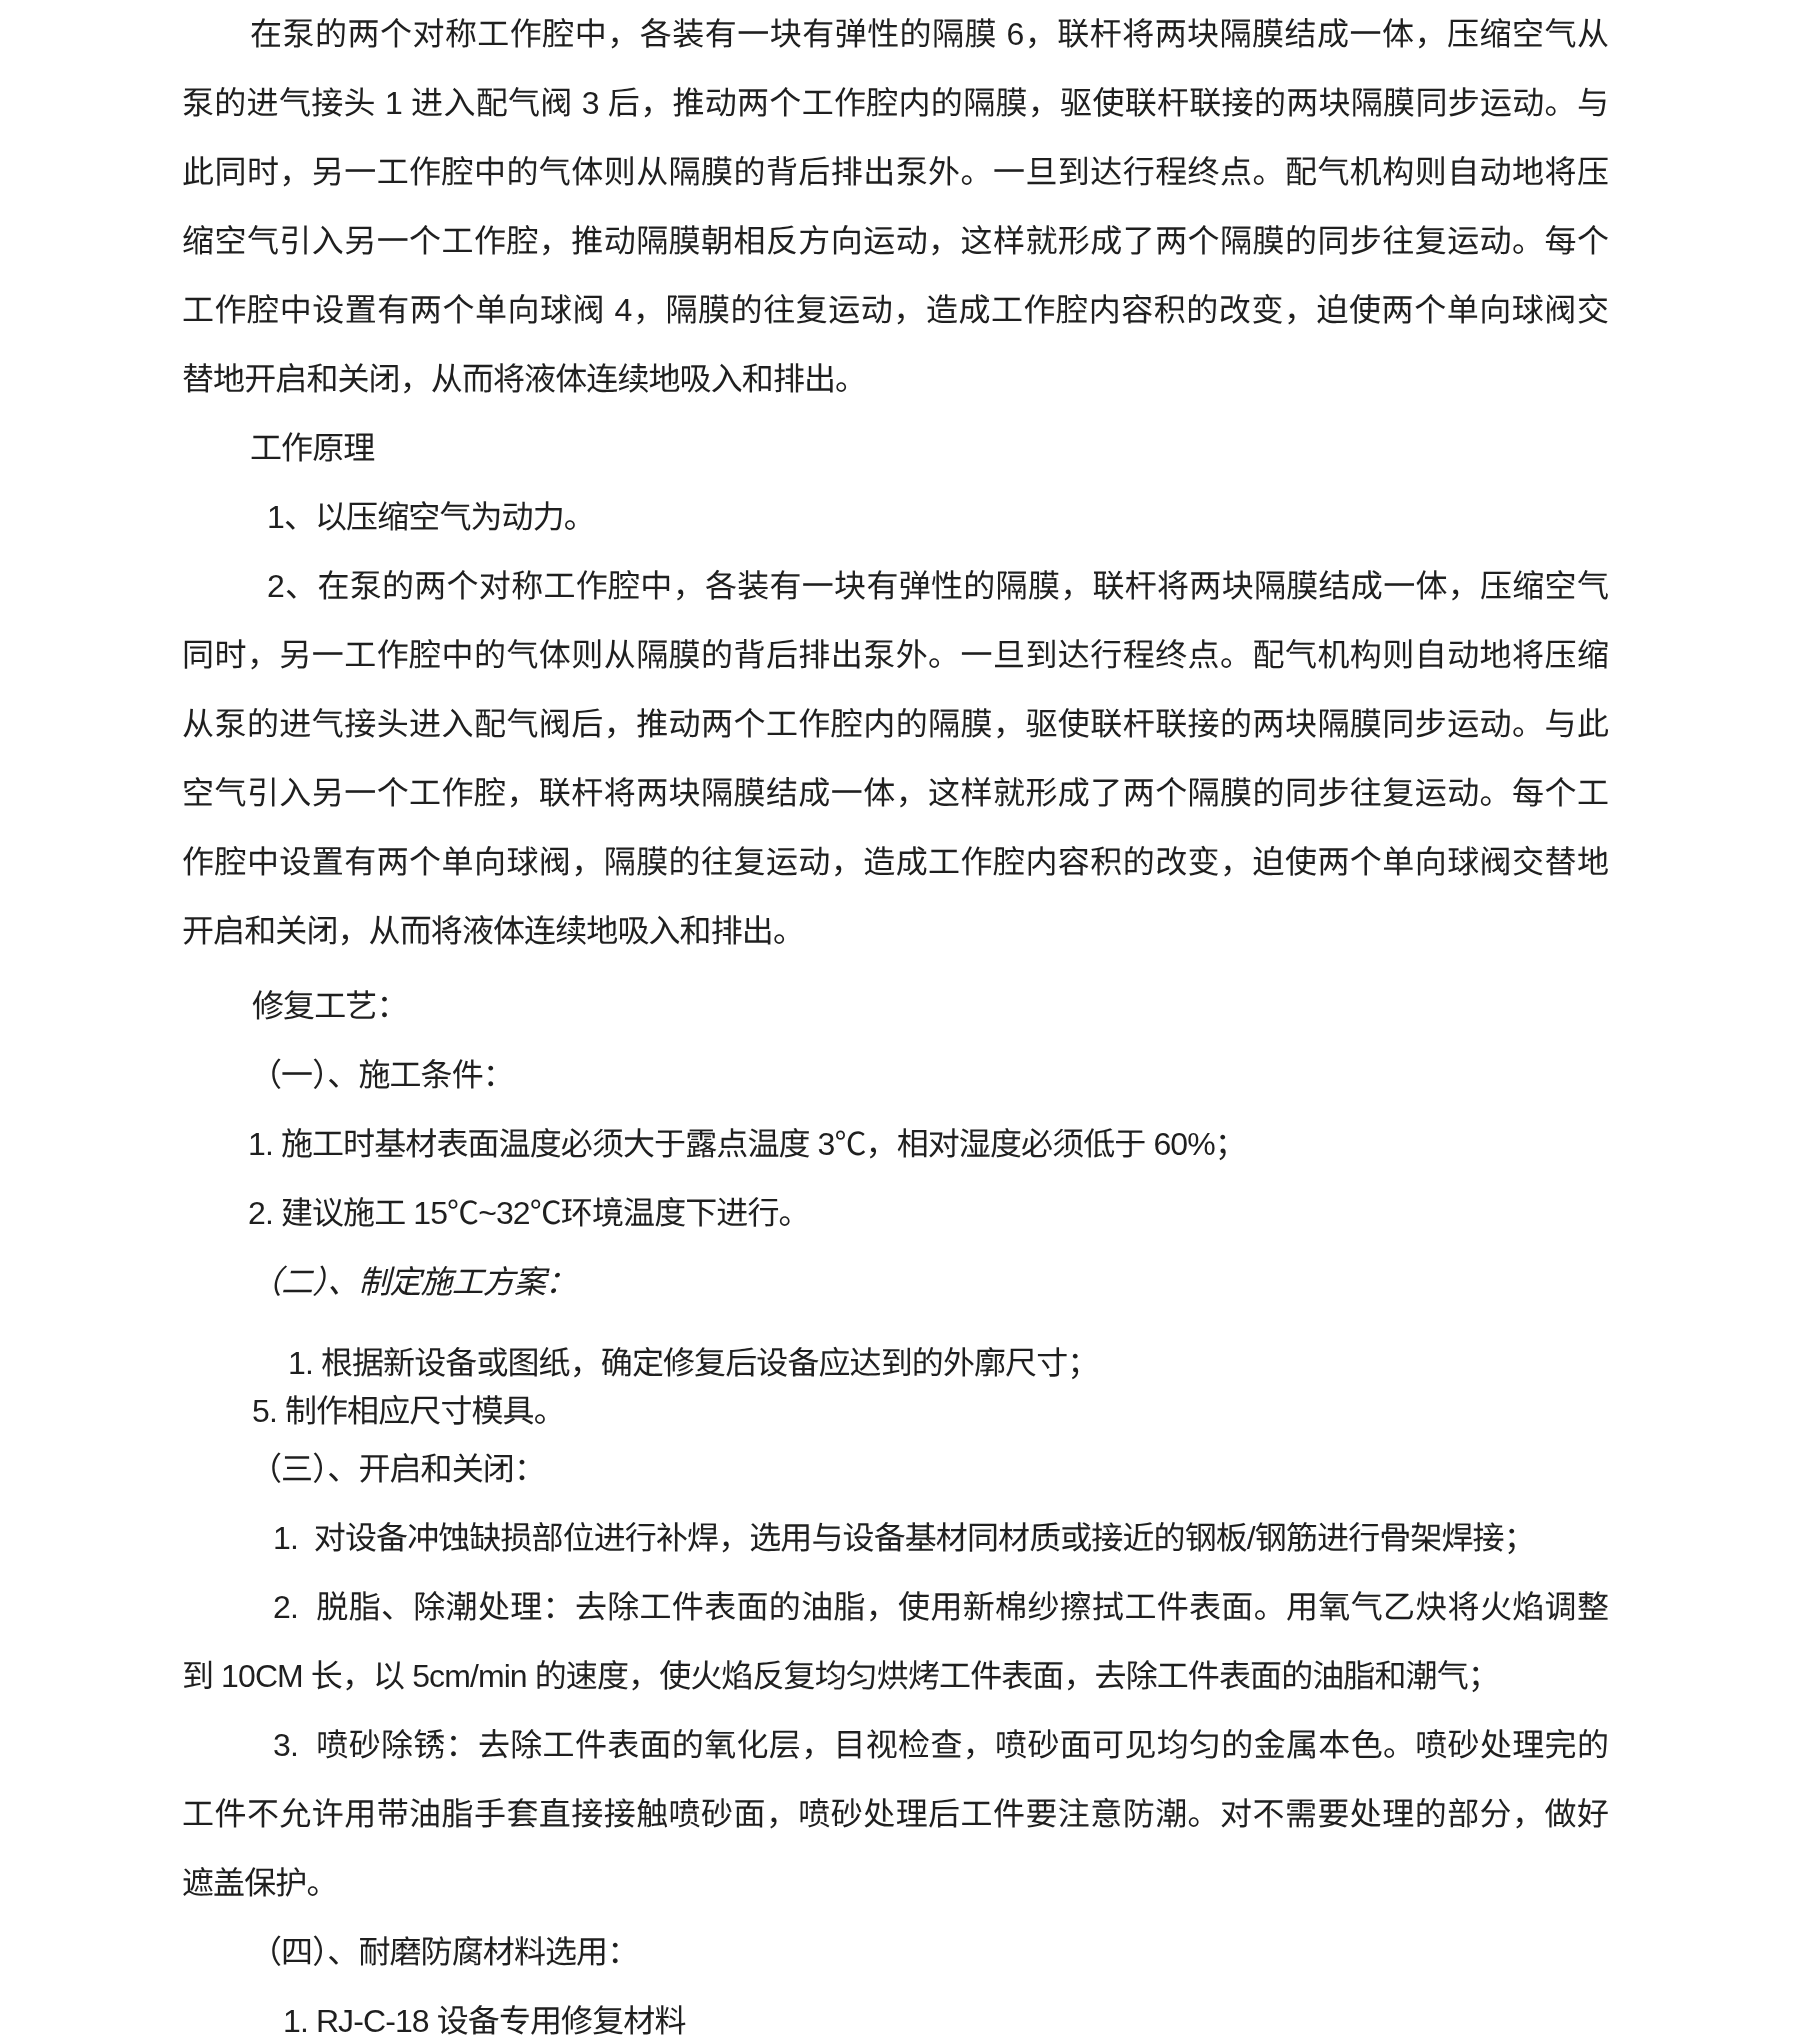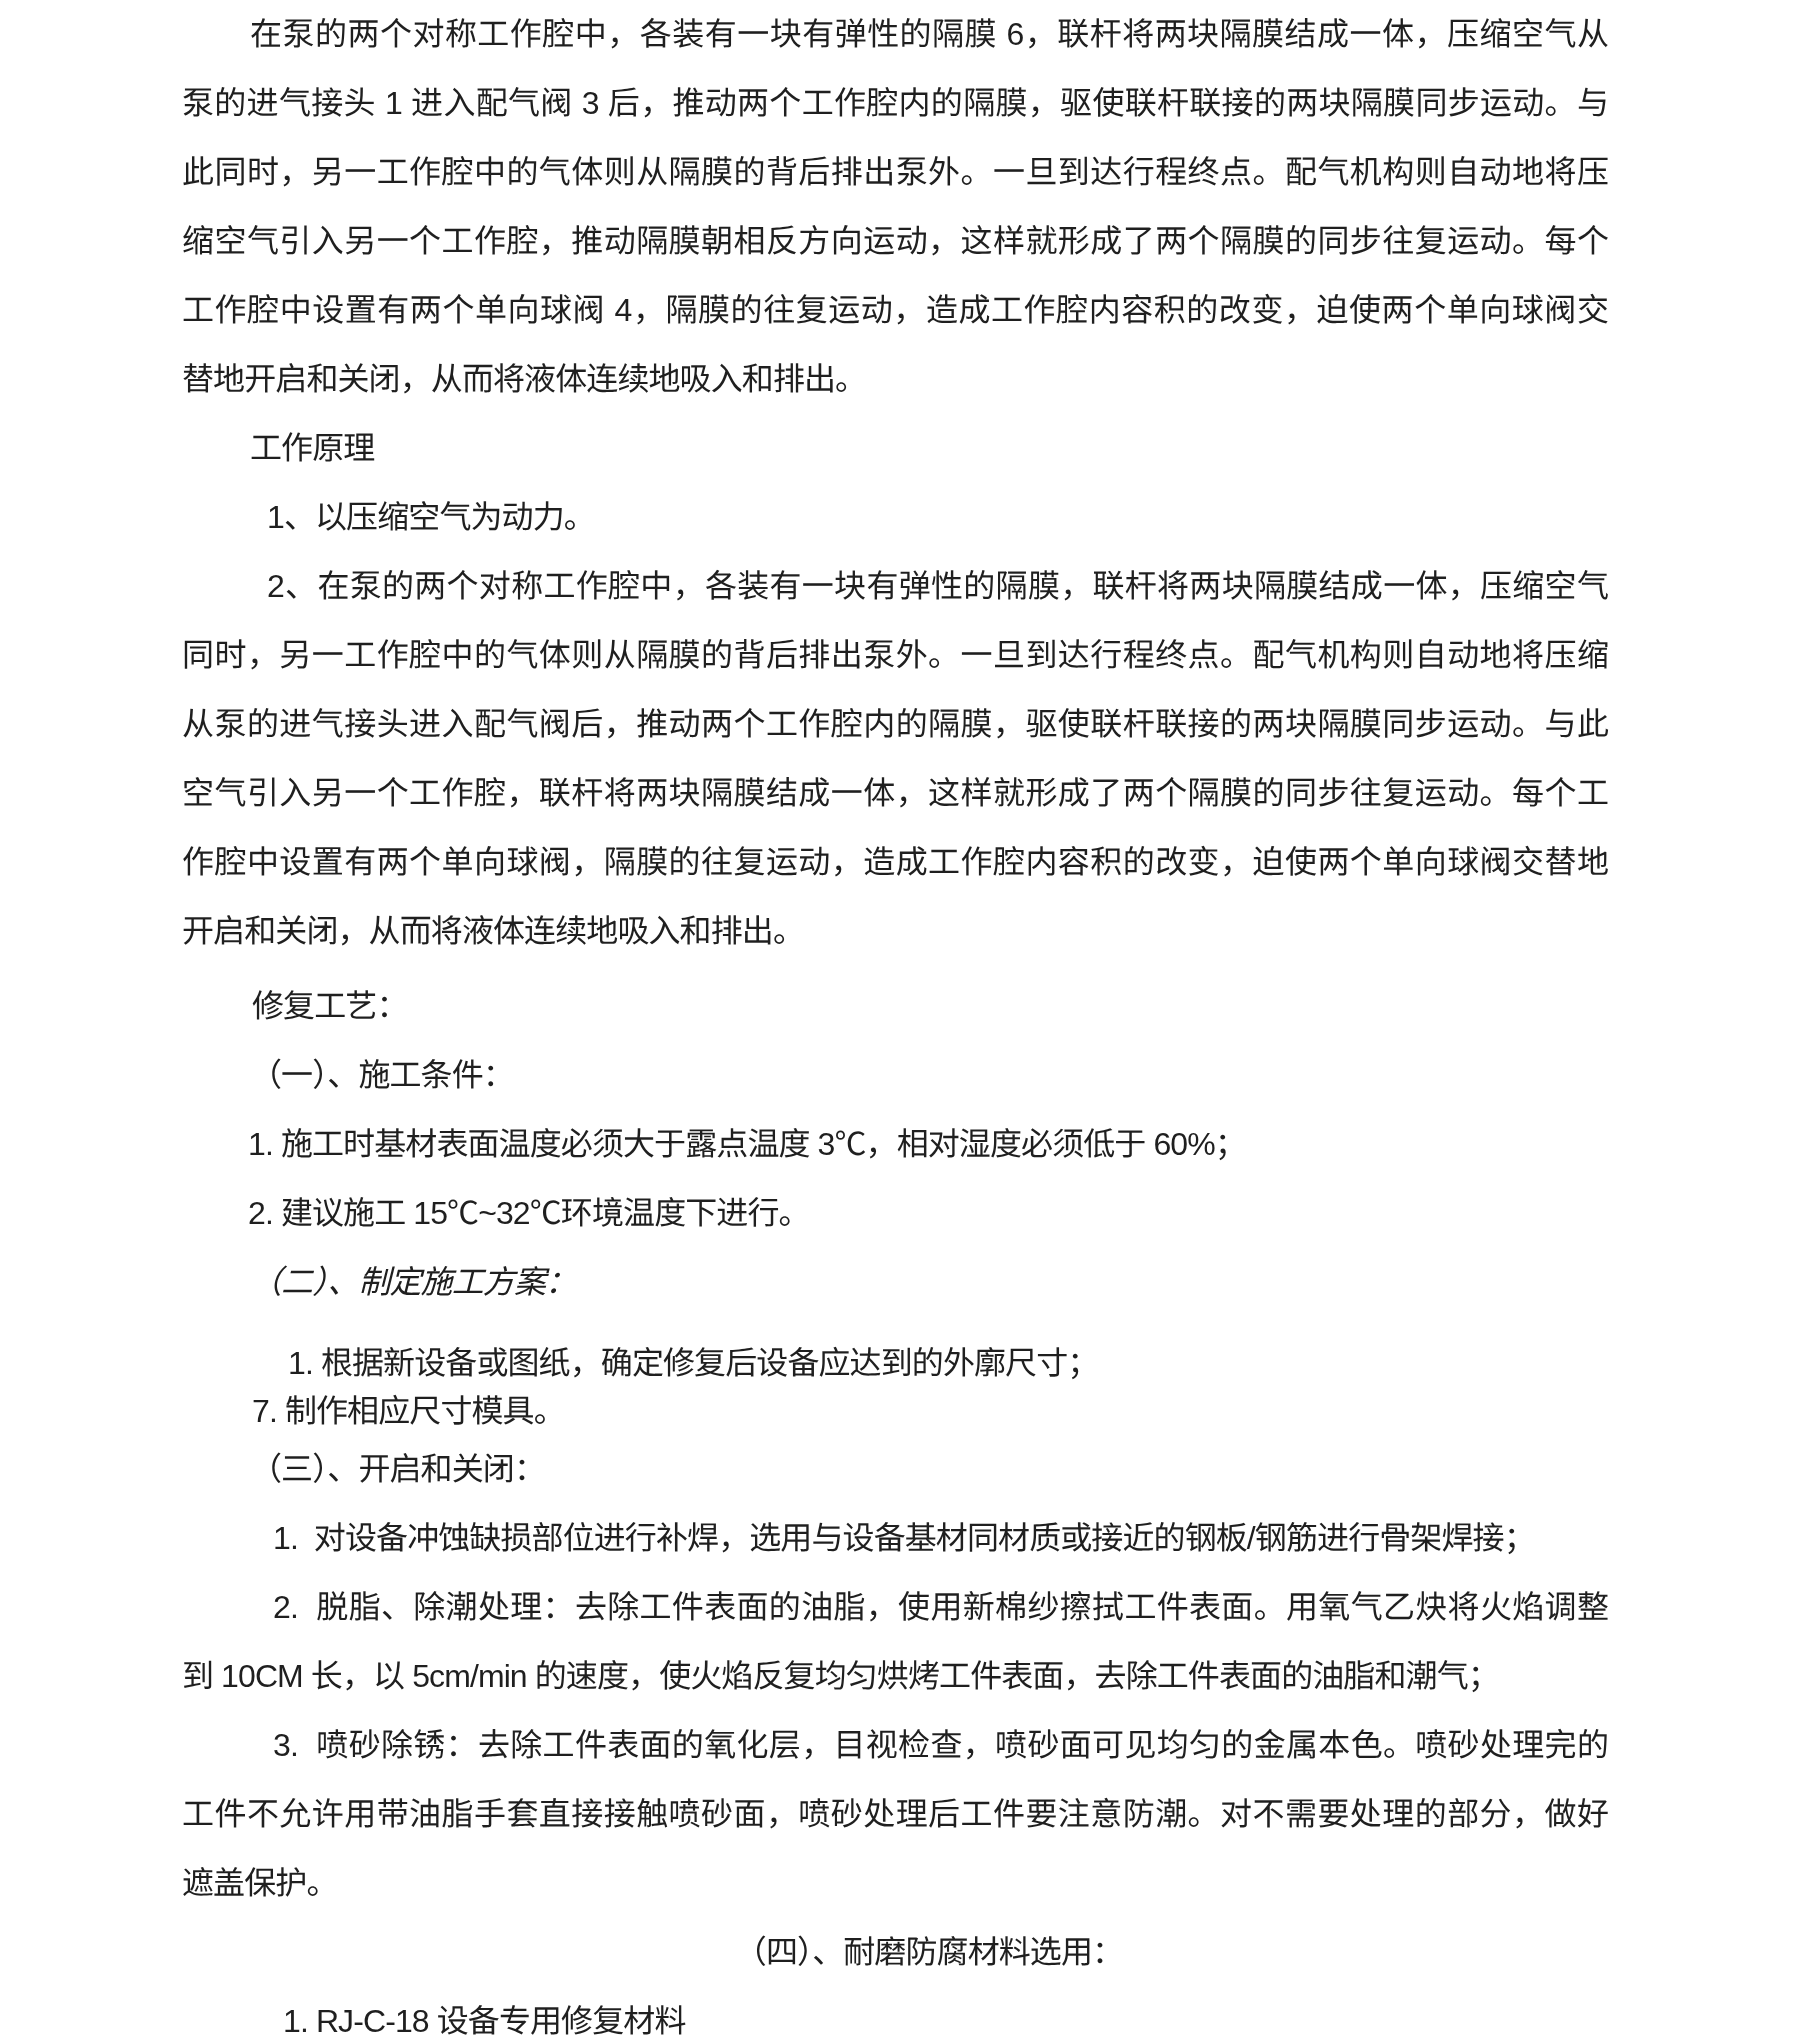--- a/index.html
+++ b/index.html
@@ -58,24 +58,24 @@
   <div class="ln fill">空气引入另一个工作腔，联杆将两块隔膜结成一体，这样就形成了两个隔膜的同步往复运动。每个工</div>
   <div class="ln fill">作腔中设置有两个单向球阀，隔膜的往复运动，造成工作腔内容积的改变，迫使两个单向球阀交替地</div>
   <div class="ln">开启和关闭，从而将液体连续地吸入和排出。</div>
 
   <div class="ln mt8" style="padding-left:70px;">修复工艺：</div>
   <div class="ln" style="padding-left:68px;">（一）、施工条件：</div>
   <div class="ln" style="padding-left:66px;">1. 施工时基材表面温度必须大于露点温度 3℃，相对湿度必须低于 60%；</div>
   <div class="ln" style="padding-left:66px;">2. 建议施工 15℃~32℃环境温度下进行。</div>
   <div class="ln" style="padding-left:68px;font-style:italic;">（二）、制定施工方案：</div>
   <div class="ln tight mt13" style="padding-left:106px;">1. 根据新设备或图纸，确定修复后设备应达到的外廓尺寸；</div>
-  <div class="ln tight" style="padding-left:70px;">7. 制作相应尺寸模具。</div>
+  <div class="ln tight" style="padding-left:70px;">5. 制作相应尺寸模具。</div>
   <div class="ln" style="padding-left:68px;">（三）、开启和关闭：</div>
   <div class="ln" style="padding-left:91px;">1.&nbsp; 对设备冲蚀缺损部位进行补焊，选用与设备基材同材质或接近的钢板/钢筋进行骨架焊接；</div>
   <div class="ln fill" style="padding-left:91px;">2.&nbsp; 脱脂、除潮处理：去除工件表面的油脂，使用新棉纱擦拭工件表面。用氧气乙炔将火焰调整</div>
   <div class="ln">到 10CM 长，以 5cm/min 的速度，使火焰反复均匀烘烤工件表面，去除工件表面的油脂和潮气；</div>
   <div class="ln fill" style="padding-left:91px;">3.&nbsp; 喷砂除锈：去除工件表面的氧化层，目视检查，喷砂面可见均匀的金属本色。喷砂处理完的</div>
   <div class="ln fill">工件不允许用带油脂手套直接接触喷砂面，喷砂处理后工件要注意防潮。对不需要处理的部分，做好</div>
   <div class="ln">遮盖保护。</div>
-  <div class="ln" style="padding-left:68px;text-align:center;">（四）、耐磨防腐材料选用：</div>
+  <div class="ln" style="padding-left:68px;">（四）、耐磨防腐材料选用：</div>
   <div class="ln" style="padding-left:101px;">1. RJ-C-18 设备专用修复材料</div>
 </div>
 
 
 </body></html>

